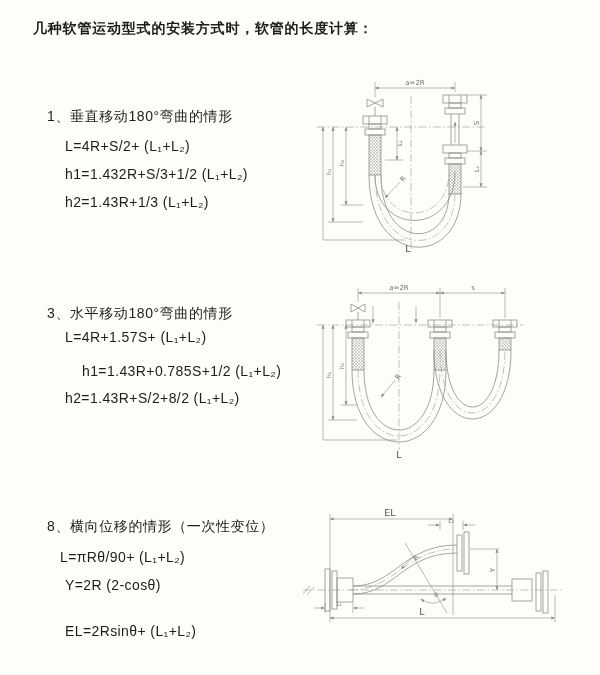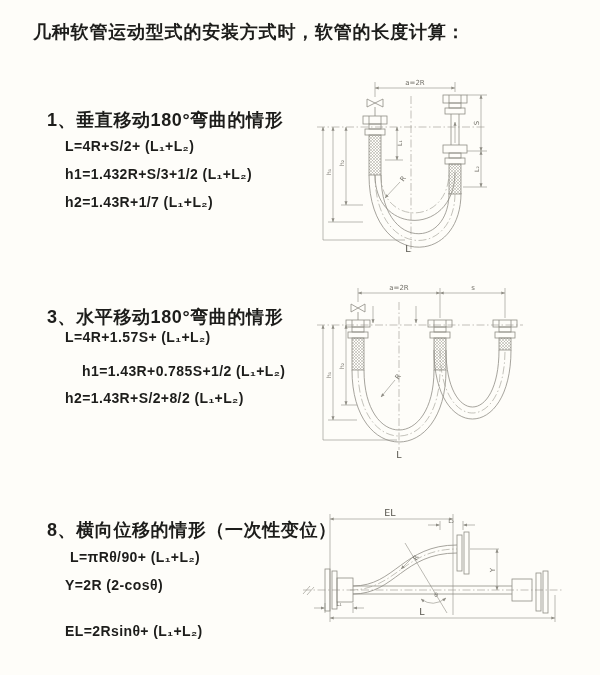--- a/index.html
+++ b/index.html
@@ -3,49 +3,49 @@
 <meta charset="utf-8">
 <style>
   html,body{margin:0;padding:0}
   body{
     width:600px;height:675px;position:relative;overflow:hidden;
     background:#fefdf9;
     font-family:"Liberation Sans","DejaVu Sans",sans-serif;
     color:#1d1d1b;
   }
   .abs{position:absolute;white-space:nowrap}
-  .doc-title{font-size:18px;font-weight:700;letter-spacing:.8px}
-  .sec-heading{font-size:18px;font-weight:700;letter-spacing:.6px}
-  .formula{font-size:14px;font-weight:700;letter-spacing:.4px}
+  .doc-title{font-size:14px;font-weight:700;letter-spacing:.8px}
+  .sec-heading{font-size:14px;font-weight:400;letter-spacing:.6px}
+  .formula{font-size:14px;font-weight:400;letter-spacing:.4px}
   svg{position:absolute;overflow:visible}
   svg .ln{stroke:#8f8d85;stroke-width:.8;fill:none}
   svg .thin{stroke:#8f8d85;stroke-width:.6;fill:none}
   svg .cl{stroke:#9a988f;stroke-width:.6;fill:none;stroke-dasharray:8 2.5 1.5 2.5}
   svg text{font-family:"DejaVu Sans",sans-serif;font-size:7px;fill:#74726a}
   svg text.small{font-size:6px}
   svg text.big{font-size:9.5px;fill:#55534c}
   svg .fit{stroke:#8f8d85;stroke-width:.8;fill:none}
 </style>
 </head>
 <body>
 
 <div class="abs doc-title" style="left:33px;top:20px">几种软管运动型式的安装方式时，软管的长度计算：</div>
 
 <div class="abs sec-heading" style="left:47px;top:108px">1、垂直移动180°弯曲的情形</div>
 <div class="abs formula" style="left:65px;top:138px">L=4R+S/2+ (L₁+L₂)</div>
 <div class="abs formula" style="left:65px;top:166px">h1=1.432R+S/3+1/2 (L₁+L₂)</div>
-<div class="abs formula" style="left:65px;top:194px">h2=1.43R+1/7 (L₁+L₂)</div>
+<div class="abs formula" style="left:65px;top:194px">h2=1.43R+1/3 (L₁+L₂)</div>
 
 <div class="abs sec-heading" style="left:47px;top:305px">3、水平移动180°弯曲的情形</div>
 <div class="abs formula" style="left:65px;top:329px">L=4R+1.57S+ (L₁+L₂)</div>
 <div class="abs formula" style="left:82px;top:363px">h1=1.43R+0.785S+1/2 (L₁+L₂)</div>
 <div class="abs formula" style="left:65px;top:390px">h2=1.43R+S/2+8/2 (L₁+L₂)</div>
 
 <div class="abs sec-heading" style="left:47px;top:518px">8、横向位移的情形（一次性变位）</div>
-<div class="abs formula" style="left:70px;top:549px">L=πRθ/90+ (L₁+L₂)</div>
+<div class="abs formula" style="left:60px;top:549px">L=πRθ/90+ (L₁+L₂)</div>
 <div class="abs formula" style="left:65px;top:577px">Y=2R (2-cosθ)</div>
 <div class="abs formula" style="left:65px;top:623px">EL=2Rsinθ+ (L₁+L₂)</div>
 
 <svg style="left:305px;top:72px" width="290" height="185" viewBox="0 0 290 185">
   <defs>
     <marker id="d1-ah" viewBox="0 0 10 10" refX="9.5" refY="5" markerWidth="6.5" markerHeight="6.5" orient="auto-start-reverse">
       <path d="M0,1 L10,5 L0,9 z" fill="#8f8d85"></path>
     </marker>
     <pattern id="d1-br" width="3" height="3" patternUnits="userSpaceOnUse">
       <path d="M0,3 L3,0 M0,0 L3,3" stroke="#8f8d85" stroke-width="0.4"></path>

